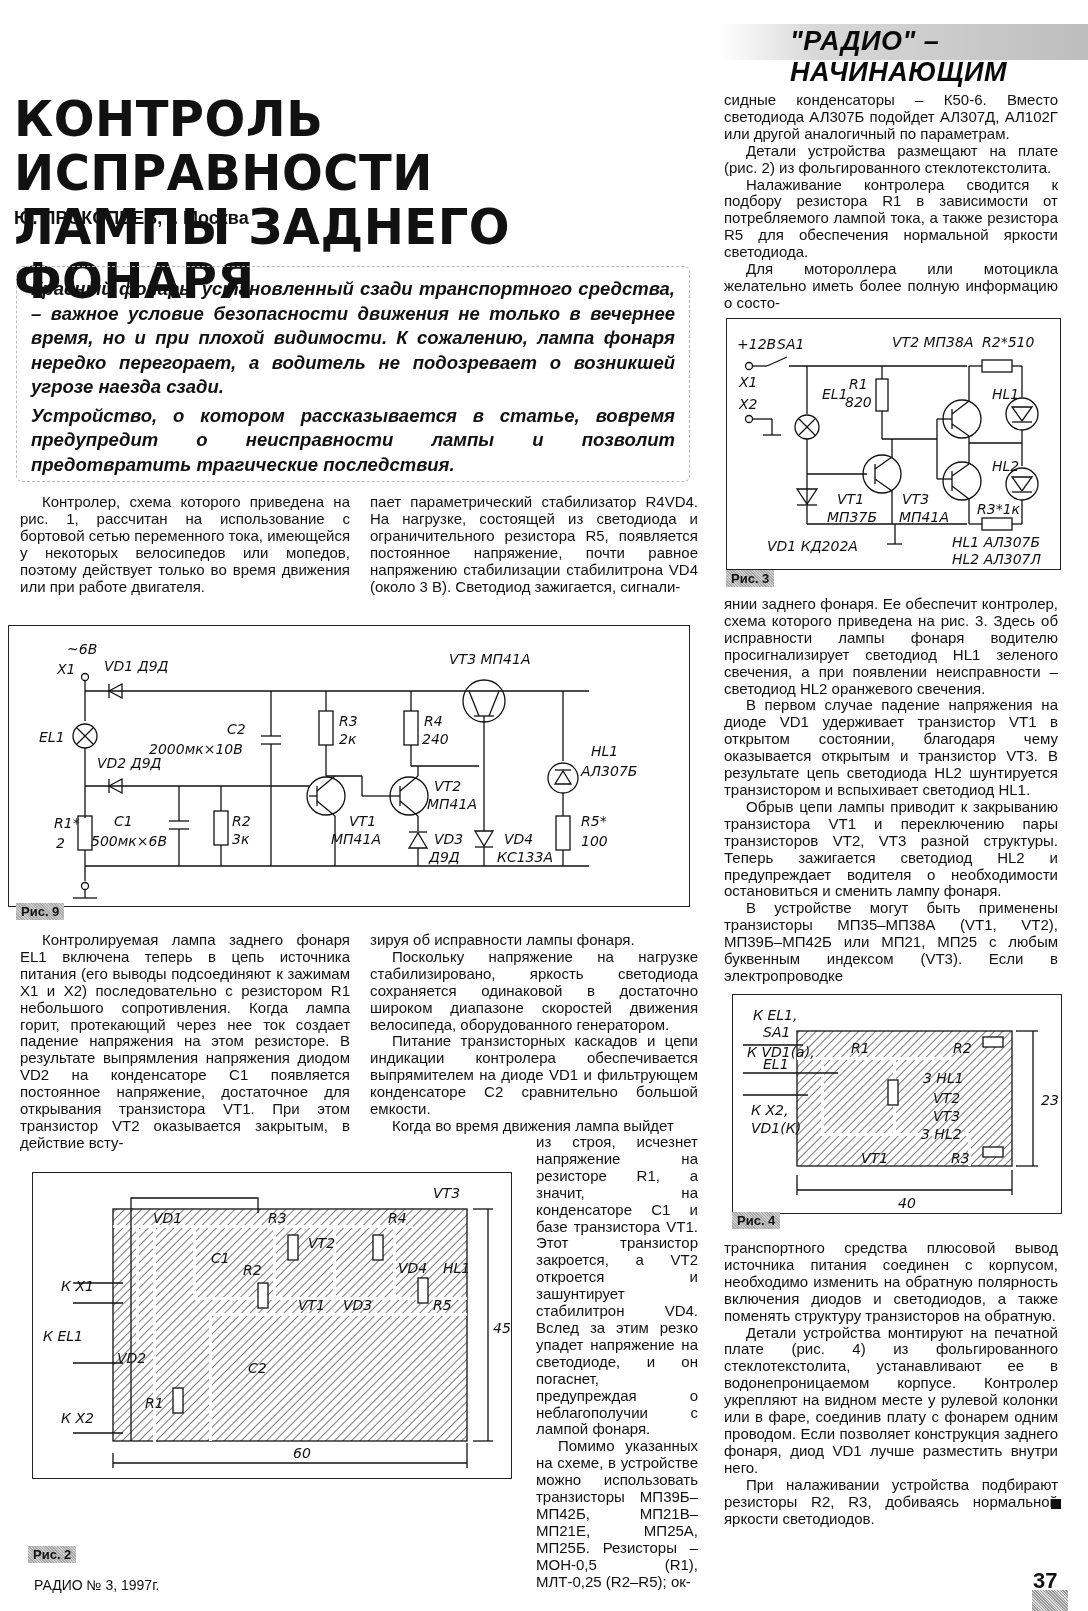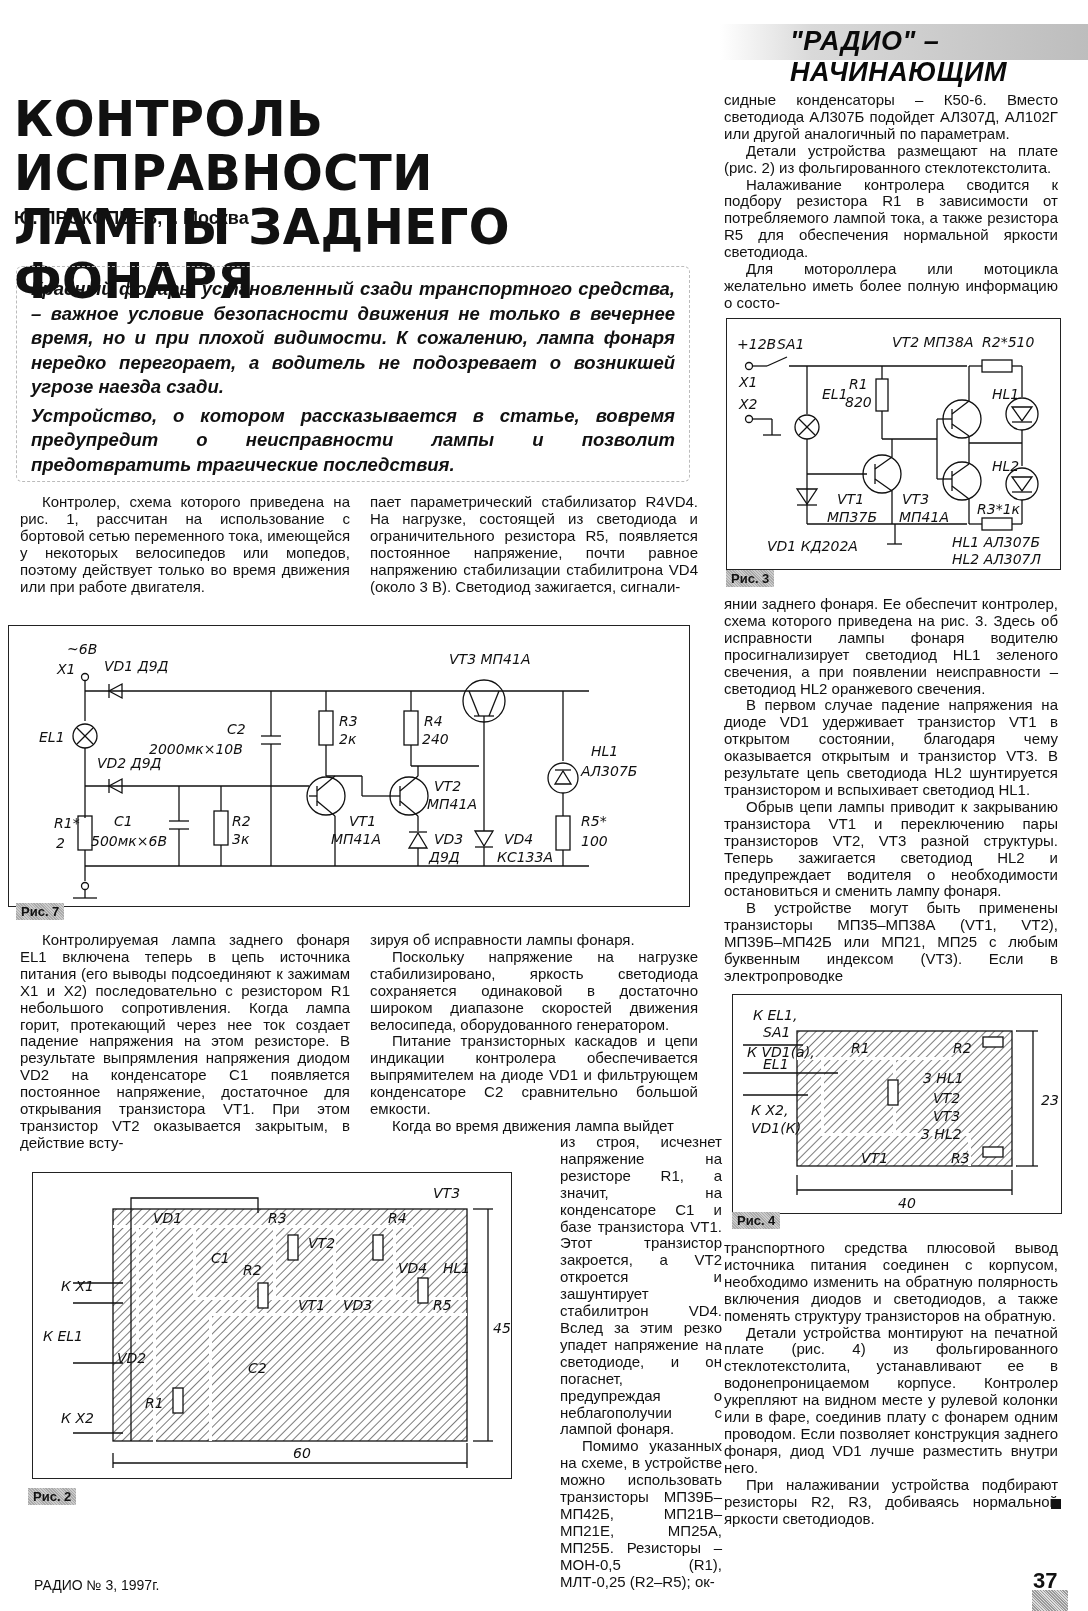--- a/index.html
+++ b/index.html
@@ -254,32 +254,32 @@
     <text x="420" y="236">Д9Д</text>
     <text x="440" y="38">VT3 МП41А</text>
     <text x="495" y="218">VD4</text>
     <text x="488" y="236">КС133А</text>
     <text x="582" y="130">HL1</text>
     <text x="572" y="150">АЛ307Б</text>
     <text x="572" y="200">R5*</text>
     <text x="572" y="220">100</text>
   </svg>
 </div>
-<div class="abs figlabel" style="left:16px;top:903px;">Рис. 7</div>
+<div class="abs figlabel" style="left:16px;top:903px;">Рис. 9</div>
 
 <div class="abs col" style="left:20px;top:932px;width:330px;">
   <p>Контролируемая лампа заднего фонаря EL1 включена теперь в цепь источника питания (его выводы подсоединяют к зажимам X1 и X2) последовательно с резистором R1 небольшого сопротивления. Когда лампа горит, протекающий через нее ток создает падение напряжения на этом резисторе. В результате выпрямления напряжения диодом VD2 на конденсаторе C1 появляется постоянное напряжение, достаточное для открывания транзистора VT1. При этом транзистор VT2 оказывается закрытым, в действие всту-</p>
 </div>
 <div class="abs col" style="left:370px;top:932px;width:328px;">
   <p class="cont">зируя об исправности лампы фонаря.</p>
   <p>Поскольку напряжение на нагрузке стабилизировано, яркость светодиода сохраняется одинаковой в достаточно широком диапазоне скоростей движения велосипеда, оборудованного генератором.</p>
   <p>Питание транзисторных каскадов и цепи индикации контролера обеспечивается выпрямителем на диоде VD1 и фильтрующем конденсаторе C2 сравнительно большой емкости.</p>
   <p>Когда во время движения лампа выйдет</p>
 </div>
-<div class="abs col" style="left:536px;top:1134px;width:162px;margin-left:24px;">
+<div class="abs col" style="left:536px;top:1134px;width:162px;">
   <p class="cont">из строя, исчезнет напряжение на резисторе R1, а значит, на конденсаторе C1 и базе транзистора VT1. Этот транзистор закроется, а VT2 откроется и зашунтирует стабилитрон VD4. Вслед за этим резко упадет напряжение на светодиоде, и он погаснет, предупреждая о неблагополучии с лампой фонаря.</p>
   <p>Помимо указанных на схеме, в устройстве можно использовать транзисторы МП39Б–МП42Б, МП21В–МП21Е, МП25А, МП25Б. Резисторы – МОН-0,5 (R1), МЛТ-0,25 (R2–R5); ок-</p>
 </div>
 
 <div class="abs fig" style="left:732px;top:994px;width:328px;height:218px;text-decoration:underline;">
   <svg width="328" height="218" viewBox="0 0 328 218">
     <defs>
       <pattern id="hatch4" width="6" height="6" patternUnits="userSpaceOnUse" patternTransform="rotate(45)">
         <line x1="0" y1="0" x2="0" y2="6" stroke="#222" stroke-width="1.2"></line>
       </pattern>
@@ -386,17 +386,17 @@
     <text x="84" y="190">VD2</text>
     <text x="112" y="235">R1</text>
     <text x="215" y="200">C2</text>
     <text x="28" y="118">К X1</text>
     <text x="10" y="168">К EL1</text>
     <text x="28" y="250">К X2</text>
     <text x="260" y="285">60</text>
     <text x="460" y="160">45</text>
   </svg>
 </div>
-<div class="abs figlabel" style="left:28px;top:1488px;">Рис. 2</div>
+<div class="abs figlabel" style="left:28px;top:1546px;">Рис. 2</div>
 
 <div class="abs footer-left">РАДИО № 3, 1997г.</div>
 <div class="abs pagebox"></div>
 <div class="abs pagenum">37</div>
 
 </body></html>

